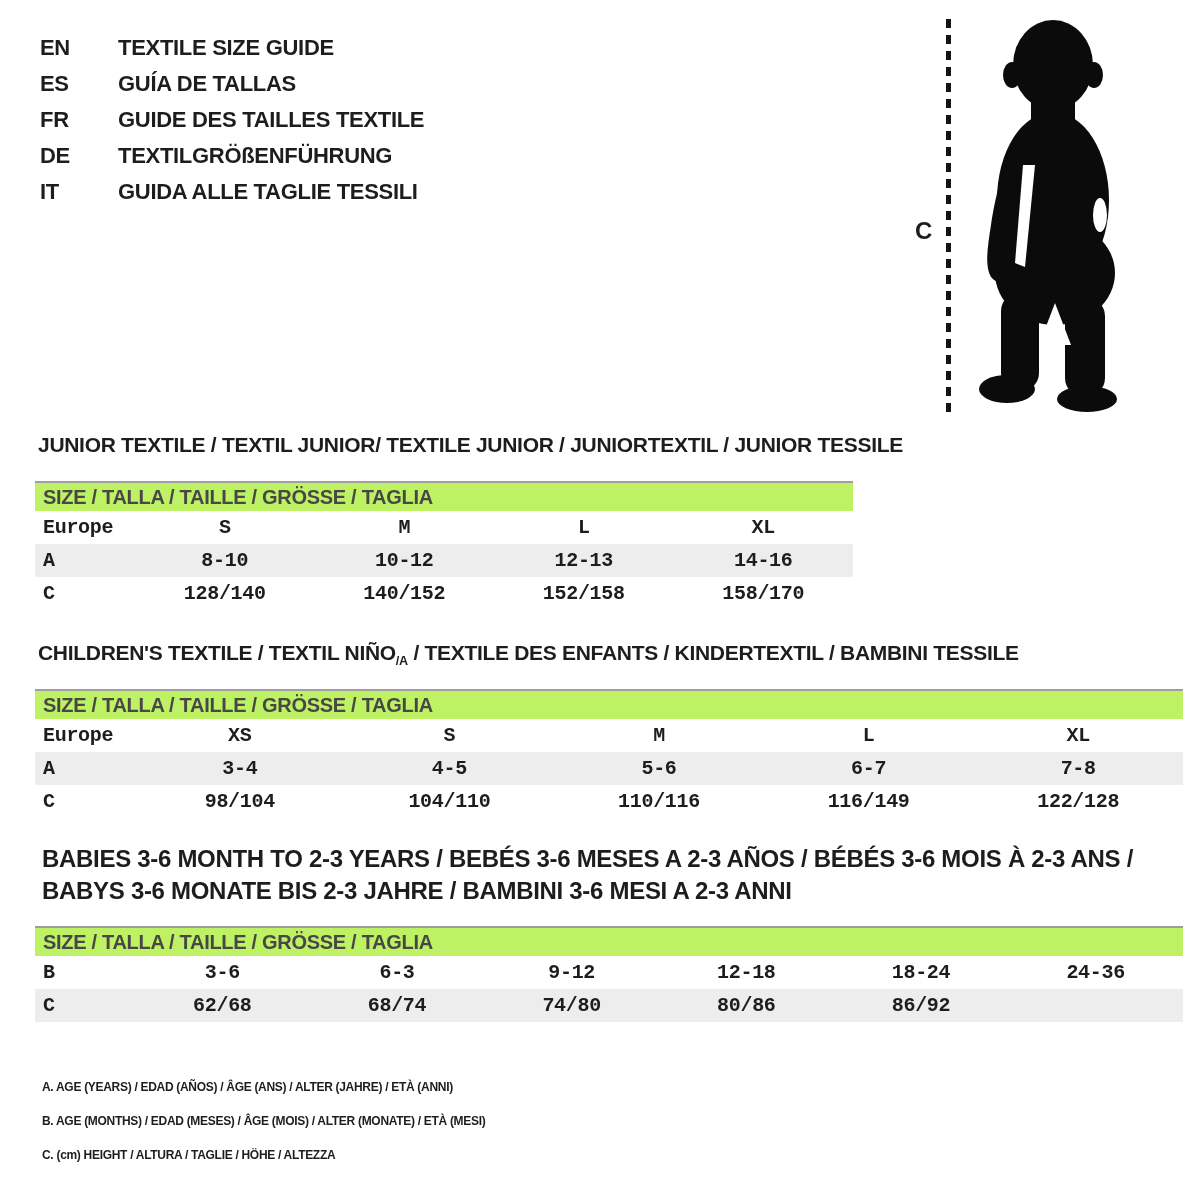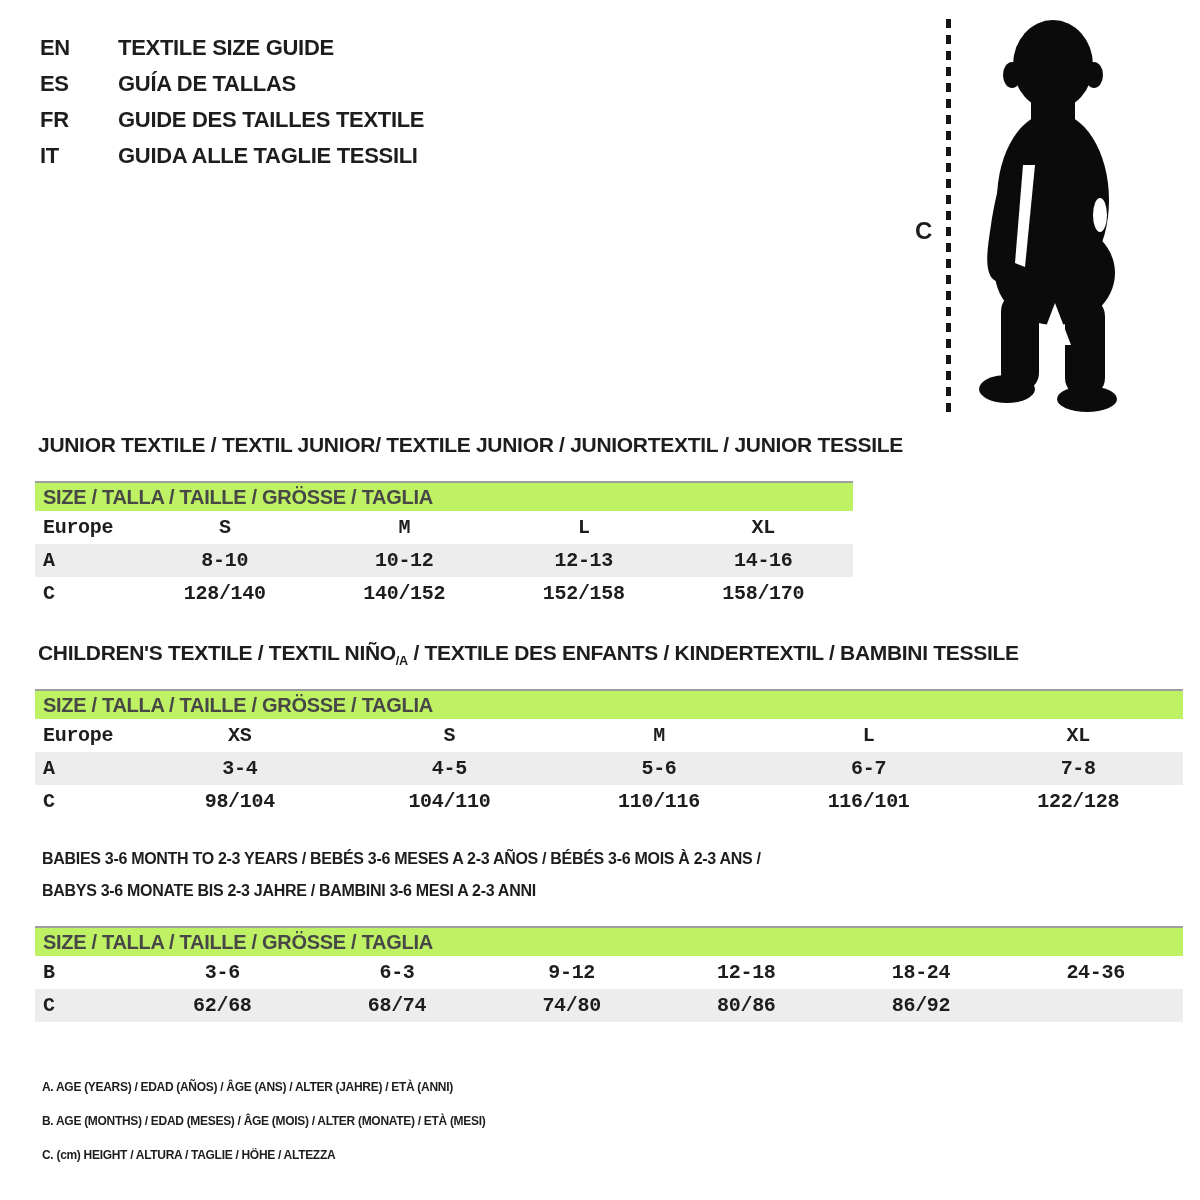--- a/index.html
+++ b/index.html
@@ -20,21 +20,21 @@
   .figure{position:absolute;left:915px;top:15px;width:240px;height:405px;}
   .dash-line{
     position:absolute;left:31px;top:4px;width:5px;height:398px;
     background:repeating-linear-gradient(to bottom,#141414 0 9px,transparent 9px 16px);
   }
   .measure-label{position:absolute;left:0px;top:202px;font-size:24px;font-weight:bold;}
   .toddler{position:absolute;left:48px;top:0px;}
   
   .sec-title{position:absolute;left:38px;font-size:21px;font-weight:bold;white-space:nowrap;}
   .sub{font-size:0.6em;vertical-align:sub;}
-  .babies-title{position:absolute;left:42px;font-size:16px;font-weight:bold;line-height:32px;white-space:nowrap;}
+  .babies-title{position:absolute;left:42px;font-size:24px;font-weight:bold;line-height:32px;white-space:nowrap;}
   
   .size-table{position:absolute;left:35px;}
   .size-bar{
     height:28px;line-height:28px;
     background:#bef264;border-top:2px solid #9e9e9e;
     color:#474747;font-size:20px;font-weight:bold;
     padding-left:8px;
   }
   .trow{display:grid;height:33px;line-height:33px;font-size:20px;font-weight:bold;font-family:Liberation Mono, monospace;}
   .cols4{grid-template-columns:100px repeat(4,1fr);}
@@ -58,20 +58,24 @@
       <span class="lang-code">EN</span>
       <span class="lang-label">TEXTILE SIZE GUIDE</span>
     </div>
     <div class="lang-row">
       <span class="lang-code">ES</span>
       <span class="lang-label">GUÍA DE TALLAS</span>
     </div>
     <div class="lang-row">
       <span class="lang-code">FR</span>
       <span class="lang-label">GUIDE DES TAILLES TEXTILE</span>
+    </div>
+    <div class="lang-row">
+      <span class="lang-code">DE</span>
+      <span class="lang-label">TEXTILGRÖßENFÜHRUNG</span>
     </div>
     <div class="lang-row">
       <span class="lang-code">IT</span>
       <span class="lang-label">GUIDA ALLE TAGLIE TESSILI</span>
     </div>
   </div>
 
   <div class="figure">
     <div class="dash-line"></div>
     <div class="measure-label">C</div>
@@ -140,21 +144,21 @@
       <div class="cell">4-5</div>
       <div class="cell">5-6</div>
       <div class="cell">6-7</div>
       <div class="cell">7-8</div>
     </div>
     <div class="trow cols5 r-white">
       <div class="cell lbl">C</div>
       <div class="cell">98/104</div>
       <div class="cell">104/110</div>
       <div class="cell">110/116</div>
-      <div class="cell">116/101</div>
+      <div class="cell">116/149</div>
       <div class="cell">122/128</div>
     </div>
   </div>
 
   <div class="babies-title" style="top:843px;">
     <div>BABIES 3-6 MONTH TO 2-3 YEARS / BEBÉS 3-6 MESES A 2-3 AÑOS / BÉBÉS 3-6 MOIS À 2-3 ANS /</div>
     <div>BABYS 3-6 MONATE BIS 2-3 JAHRE / BAMBINI 3-6 MESI A 2-3 ANNI</div>
   </div>
   <div class="size-table" style="top:926px;width:1148px;">
     <div class="size-bar">SIZE / TALLA / TAILLE / GRÖSSE / TAGLIA</div>

